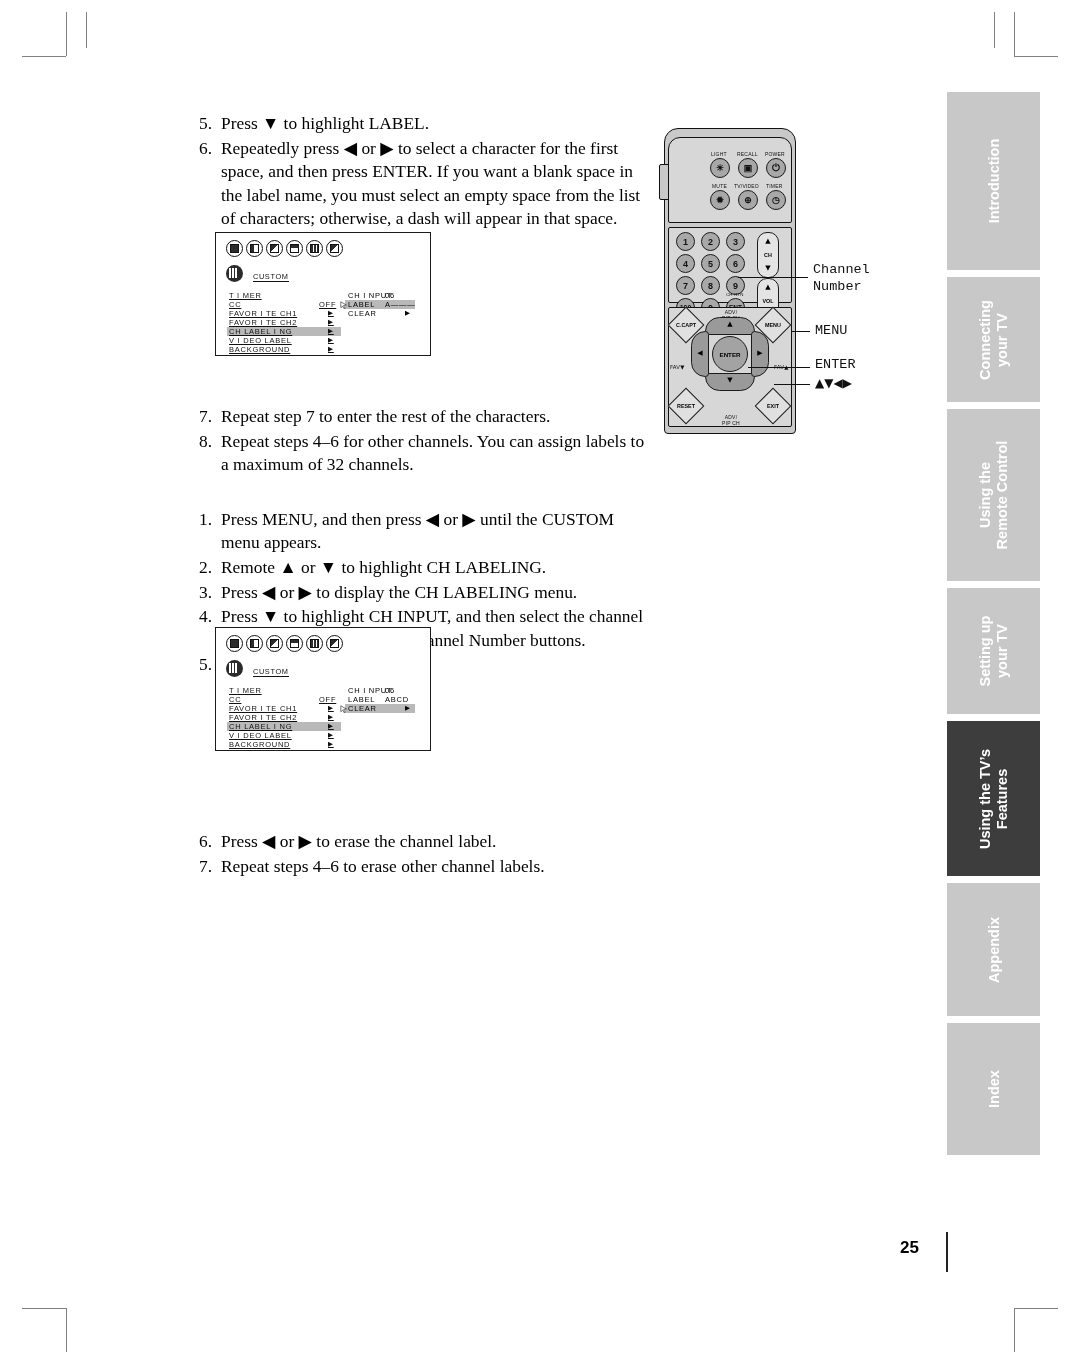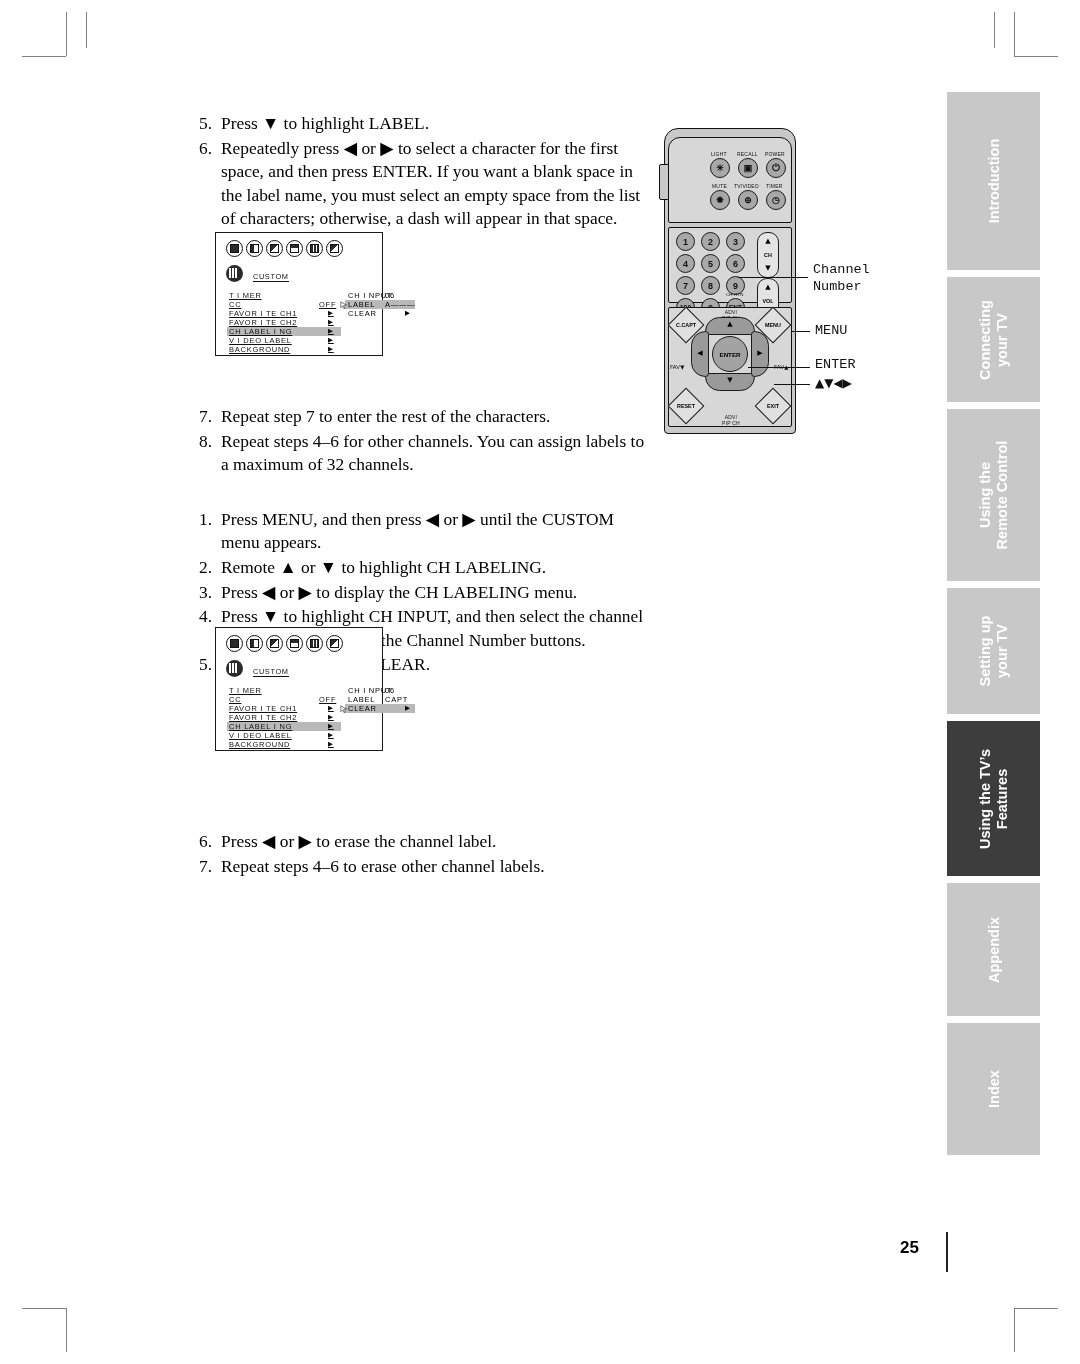--- a/index.html
+++ b/index.html
@@ -16,21 +16,21 @@
   .step{display:flex;margin-bottom:1px;}
   .step .num{width:26px;flex:0 0 26px;text-align:right;padding-right:9px;
              font-size:17.4px;line-height:23.6px;}
   .step .txt{flex:1;font-size:17.4px;line-height:23.6px;}
   .plain{font-size:17.4px;line-height:23.6px;margin:0;}
   .gap-s{height:11px;}
   .gap-m{height:19px;}
   .gap-l{height:26px;}
 
   
-  .osd{position:absolute;width:168px;height:124px;background:#fff;
+  .osd{position:absolute;width:216px;height:124px;background:#fff;
        border:1.6px solid #1a1a1a;box-sizing:border-box;}
   .osd .iconrow{position:absolute;left:10px;top:7px;display:flex;gap:3px;}
   .ic{width:17px;height:17px;border:1.3px solid #111;border-radius:50%;
       box-sizing:border-box;position:relative;background:#fff;}
   .ic i{position:absolute;left:3px;top:3px;right:3px;bottom:3px;
         border:1px solid #111;box-sizing:border-box;display:block;}
   .ic.f i{background:#2b2b2b;}
   .ic.half i{background:linear-gradient(90deg,#2b2b2b 50%,#fff 50%);}
   .ic.bars i{background:
       repeating-linear-gradient(90deg,#2b2b2b 0 1.6px,#fff 1.6px 3.2px);}
@@ -345,21 +345,21 @@
         <span class="tri">▶</span>
       </div>
     </div>
   <div class="subpanel" id="m2sub">
       <div class="srow">
         <span class="slbl">CH  I NPUT</span>
         <span class="sval">06</span>
       </div>
       <div class="srow">
         <span class="slbl">LABEL</span>
-        <span class="sval">CAPT</span>
+        <span class="sval">ABCD</span>
       </div>
       <div class="srow hl">
         <div class="shl"></div>
         <svg class="cursor" viewBox="0 0 10 10">
           <path d="M1 1 L8 5 L4.6 5.6 L6.4 9 L5 9.6 L3.4 6.3 L1 8.4 Z" fill="#fff" stroke="#111" stroke-width="0.7"></path>
         </svg>
         <span class="slbl">CLEAR</span>
         <span class="stri">▶</span>
       </div>
     </div>

